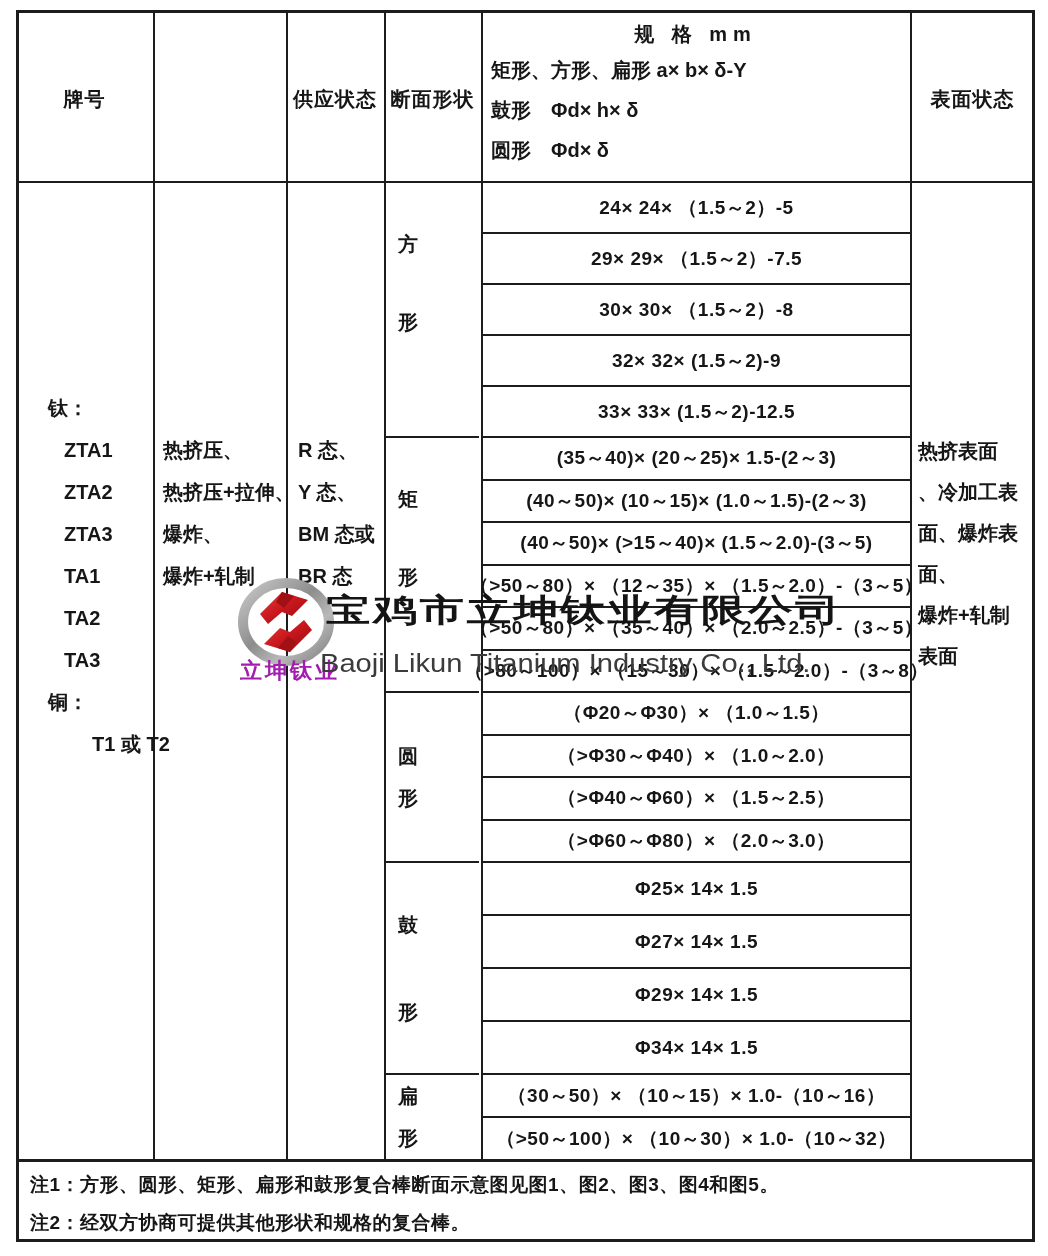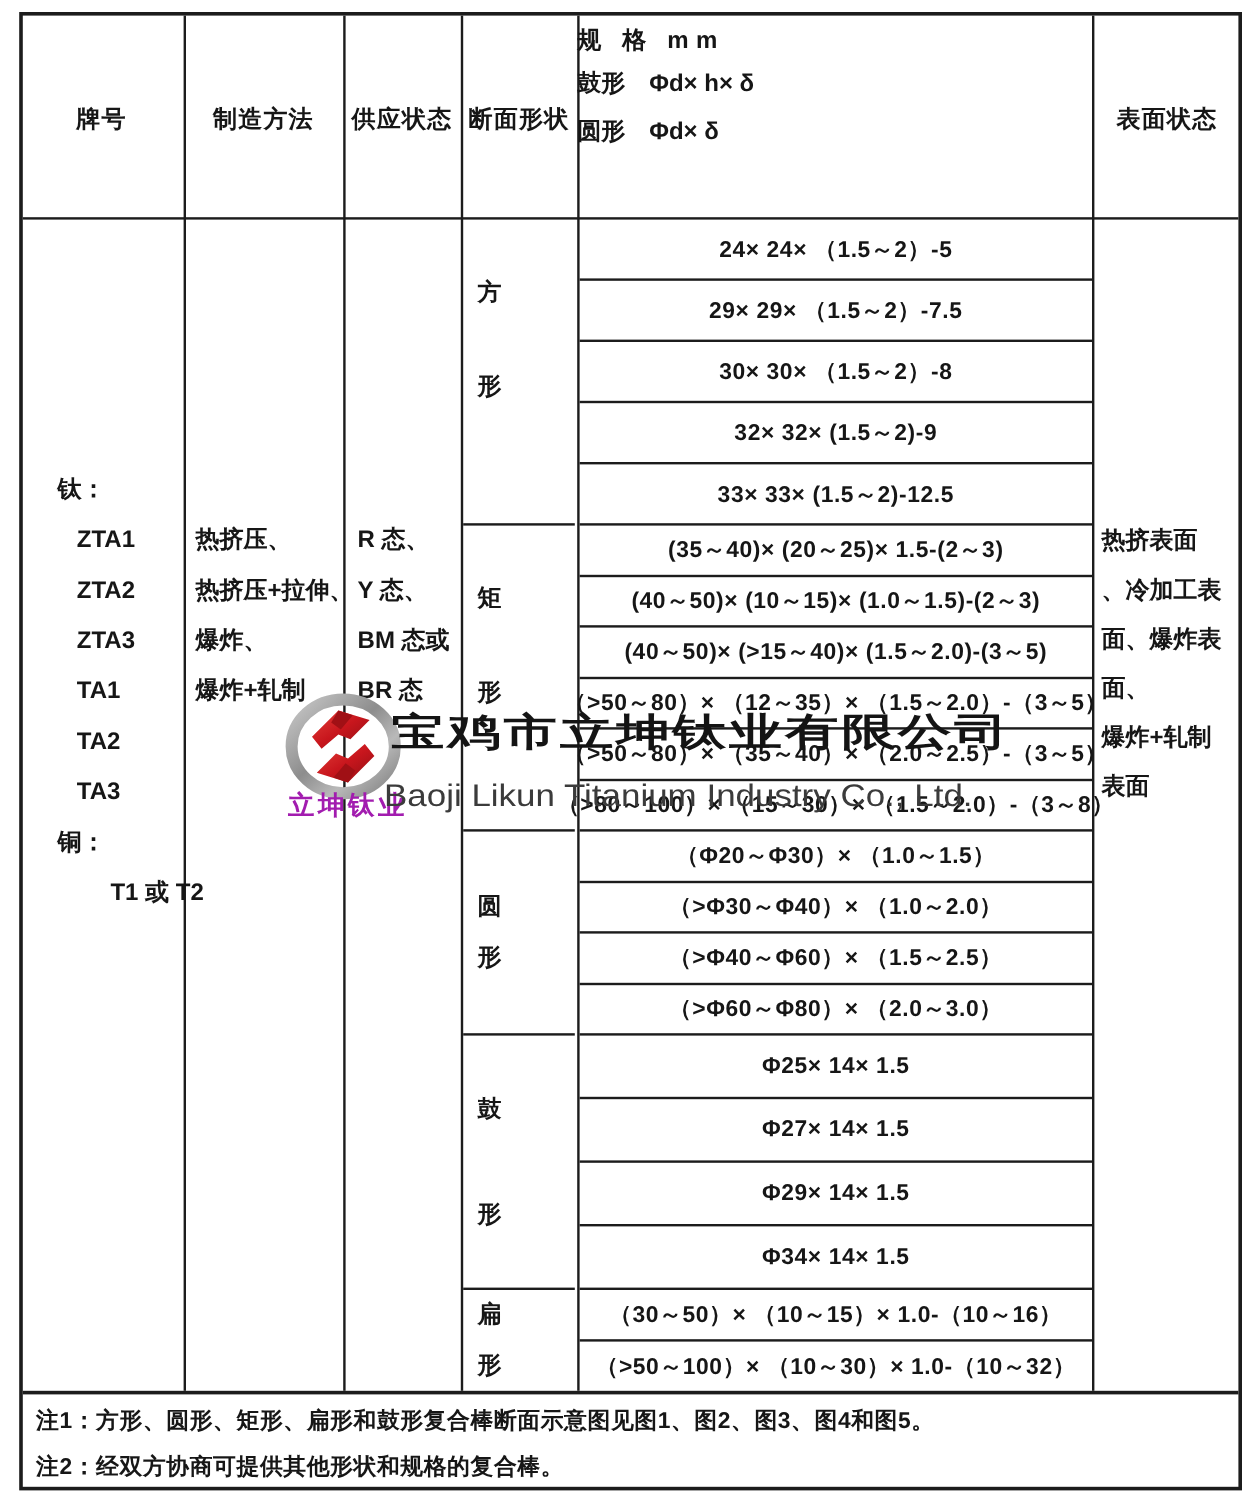--- a/index.html
+++ b/index.html
@@ -5,23 +5,23 @@
   html,body{margin:0;padding:0;background:#fff;}
   .page{position:relative;width:1048px;height:1256px;background:#ffffff;overflow:hidden;
         font-family:"Liberation Sans","DejaVu Sans",sans-serif;font-weight:700;color:#161616;}
   .t-outer{position:absolute;left:16px;top:10px;width:1019px;height:1232px;
            border:3px solid #1c1c1c;box-sizing:border-box;}
   .vline{position:absolute;top:13px;height:1146px;width:2px;background:#1c1c1c;}
   .hline{position:absolute;background:#1c1c1c;}
   .hdr{position:absolute;top:14px;height:171px;display:flex;align-items:center;
        justify-content:center;font-size:20px;letter-spacing:1px;}
   .spec-hdr{position:absolute;left:481px;top:10px;width:429px;font-size:20px;}
-  .spec-hdr .title{text-align:left;margin-top:12px;height:24px;line-height:24px;letter-spacing:6px;}
+  .spec-hdr .title{text-align:center;margin-top:12px;height:24px;line-height:24px;letter-spacing:6px;}
   .spec-hdr .ln{padding-left:10px;line-height:40px;margin-top:8px;height:32px;line-height:32px;}
-  .spec-hdr .ln2{height:32px;line-height:32px;margin-top:8px;}
+  .spec-hdr .ln2{padding-left:10px;height:32px;line-height:32px;margin-top:8px;}
   .colblock{position:absolute;font-size:20px;}
   .colblock .ln{line-height:42px;white-space:nowrap;}
   .surface .ln{line-height:41px;}
   .ind1{padding-left:32px;}
   .ind2{padding-left:48px;}
   .ind3{padding-left:76px;}
   .shape-col{position:absolute;left:386px;top:183px;width:93px;height:976px;
              display:flex;flex-direction:column;box-sizing:border-box;}
   .spec-col{position:absolute;left:483px;top:183px;width:427px;height:976px;
             display:flex;flex-direction:column;box-sizing:border-box;}
@@ -55,26 +55,26 @@
   <div class="t-outer"></div>
   <div class="vline" style="left:153px;"></div>
   <div class="vline" style="left:286px;"></div>
   <div class="vline" style="left:384px;"></div>
   <div class="vline" style="left:481px;"></div>
   <div class="vline" style="left:910px;"></div>
   <div class="hline" style="left:19px;top:181px;width:1013px;height:2px;"></div>
   <div class="hline" style="left:19px;top:1159px;width:1013px;height:3px;"></div>
 
   <div class="hdr" style="left:16px;width:137px;">牌号</div>
-  <div class="hdr" style="left:153px;width:133px;">制造方法</div>
   <div class="hdr" style="left:286px;width:98px;">供应状态</div>
   <div class="hdr" style="left:384px;width:97px;">断面形状</div>
   <div class="hdr" style="left:910px;width:125px;">表面状态</div>
   <div class="spec-hdr">
     <div class="title">规  格  mm</div>
+    <div class="ln">矩形、方形、扁形 a× b× δ-Υ</div>
     <div class="ln2">鼓形　Φd× h× δ</div>
     <div class="ln2">圆形　Φd× δ</div>
   </div>
 
   <div class="colblock" style="left:16px;top:387px;width:137px;">
     <div class="ln ind1">钛：</div>
     <div class="ln ind2">ZTA1</div>
     <div class="ln ind2">ZTA2</div>
     <div class="ln ind2">ZTA3</div>
     <div class="ln ind2">TA1</div>

